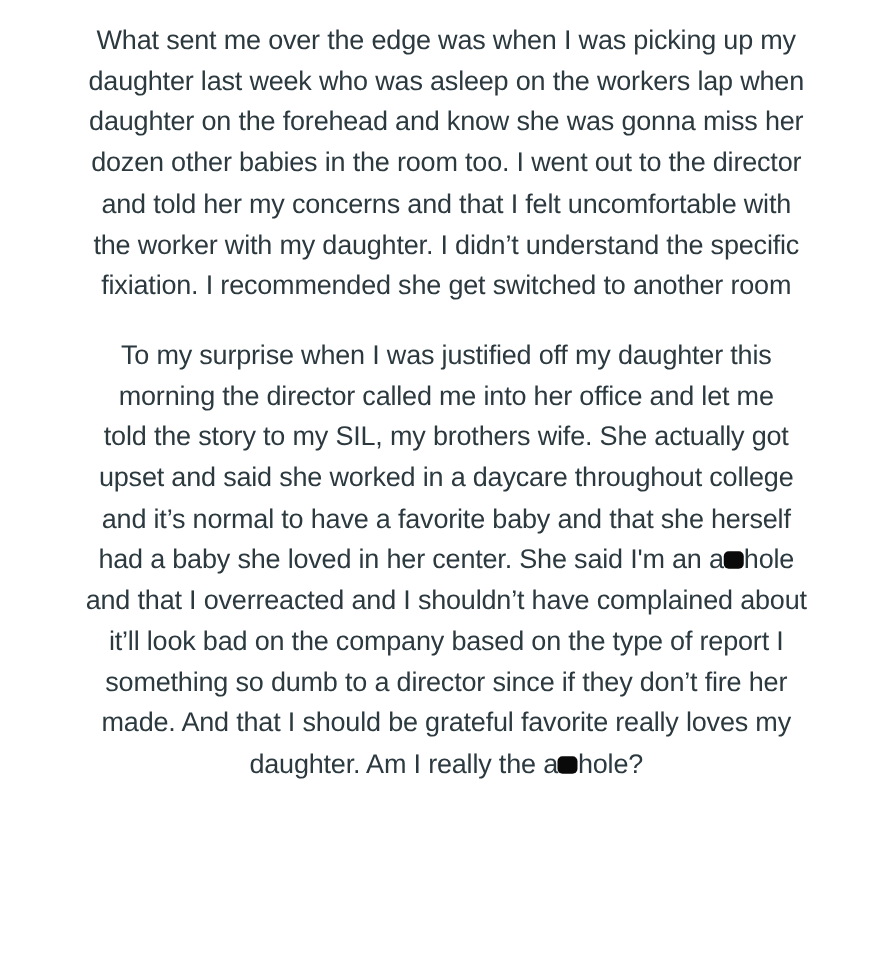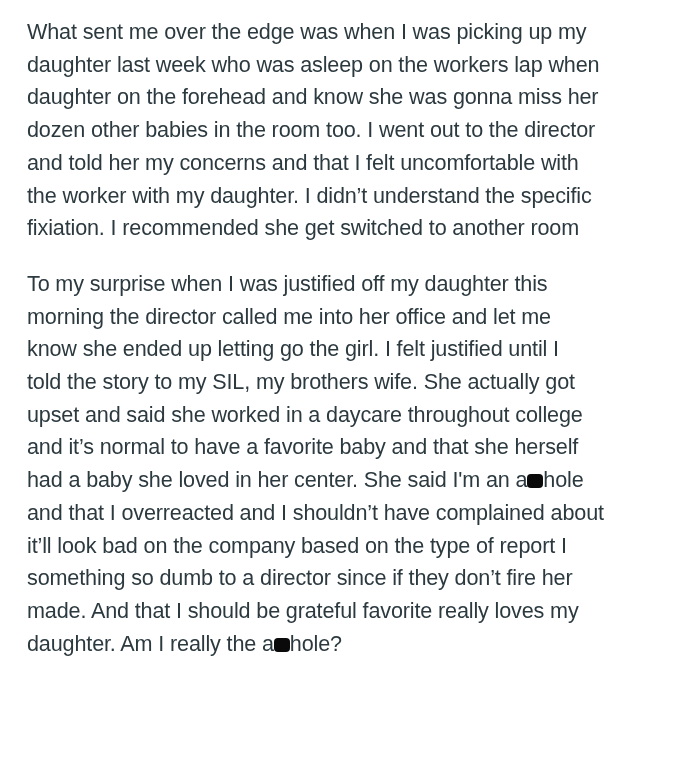--- a/index.html
+++ b/index.html
@@ -19,20 +19,21 @@
       top: 16px;
       width: 660px;
       font-family: "Liberation Sans", sans-serif;
       font-size: 21.6px;
       line-height: 32.7px;
       color: #2c3a40;
       letter-spacing: -0.15px;
     }
     .para {
       margin: 0 0 23px 0;
+      text-align: center;
     }
     .line {
       display: block;
       white-space: nowrap;
     }
     .redact {
       display: inline-block;
       width: 16px;
       height: 14px;
       background: #0a0a0a;
@@ -50,21 +51,20 @@
     <span class="line">daughter last week who was asleep on the workers lap when</span>
     <span class="line">daughter on the forehead and know she was gonna miss her</span>
     <span class="line">dozen other babies in the room too. I went out to the director</span>
     <span class="line">and told her my concerns and that I felt uncomfortable with</span>
     <span class="line">the worker with my daughter. I didn’t understand the specific</span>
     <span class="line">fixiation. I recommended she get switched to another room</span>
   </p>
   <p class="para">
     <span class="line">To my surprise when I was justified off my daughter this</span>
     <span class="line">morning the director called me into her office and let me</span>
-    <span class="line">know she ended up letting go the girl. I felt justified until I</span>
     <span class="line">told the story to my SIL, my brothers wife. She actually got</span>
     <span class="line">upset and said she worked in a daycare throughout college</span>
     <span class="line">and it’s normal to have a favorite baby and that she herself</span>
     <span class="line"><span>had a baby she loved in her center. She said I'm an a</span><span class="redact"></span><span>hole</span></span>
     <span class="line">and that I overreacted and I shouldn’t have complained about</span>
     <span class="line">it’ll look bad on the company based on the type of report I</span>
     <span class="line">something so dumb to a director since if they don’t fire her</span>
     <span class="line">made. And that I should be grateful favorite really loves my</span>
     <span class="line"><span>daughter. Am I really the a</span><span class="redact"></span><span>hole?</span></span>
   </p>

